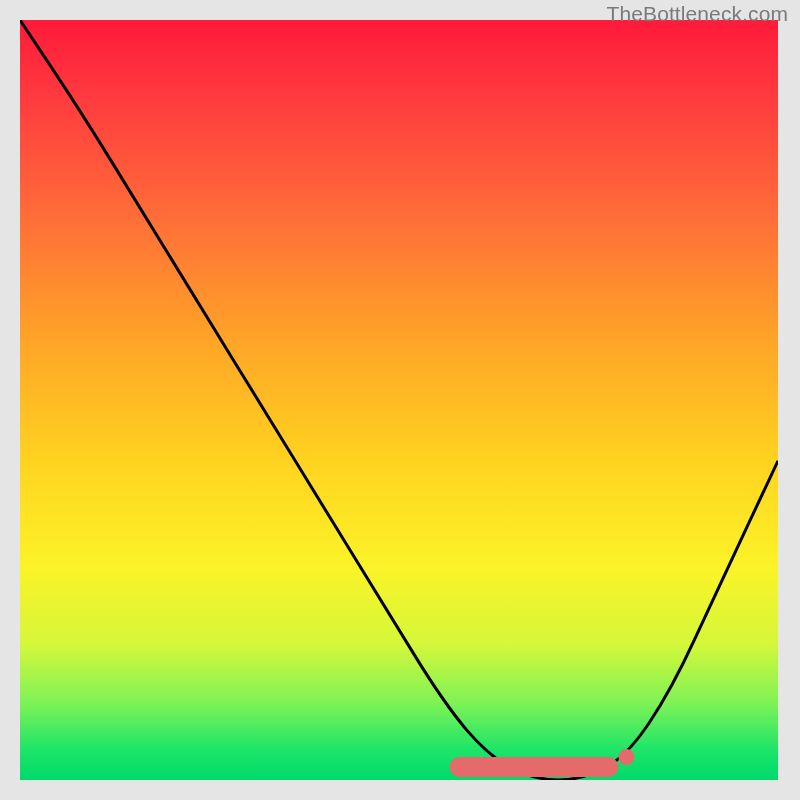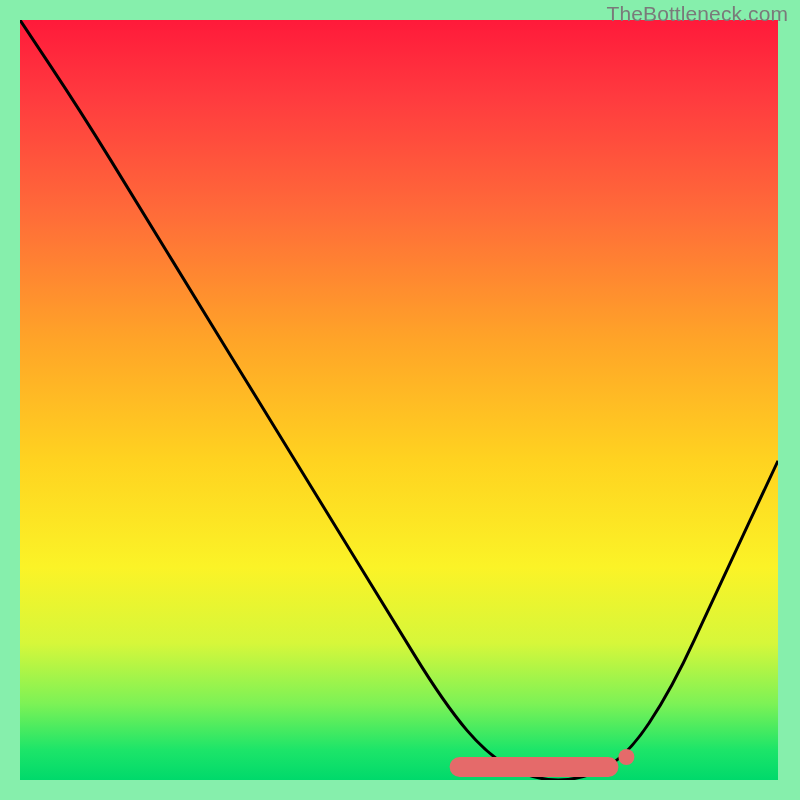--- a/index.html
+++ b/index.html
@@ -6,21 +6,21 @@
     margin: 0;
     padding: 0;
     width: 800px;
     height: 800px;
     background: #000;
     overflow: hidden;
   }
   .frame {
     position: absolute;
     inset: 0;
-    background: #86efac;
+    background: #e5e5e5;
   }
   .plot-area {
     position: absolute;
     left: 20px;
     top: 20px;
     width: 758px;
     height: 760px;
     
     background: linear-gradient(to bottom,
       #ff1a3a 0%,

